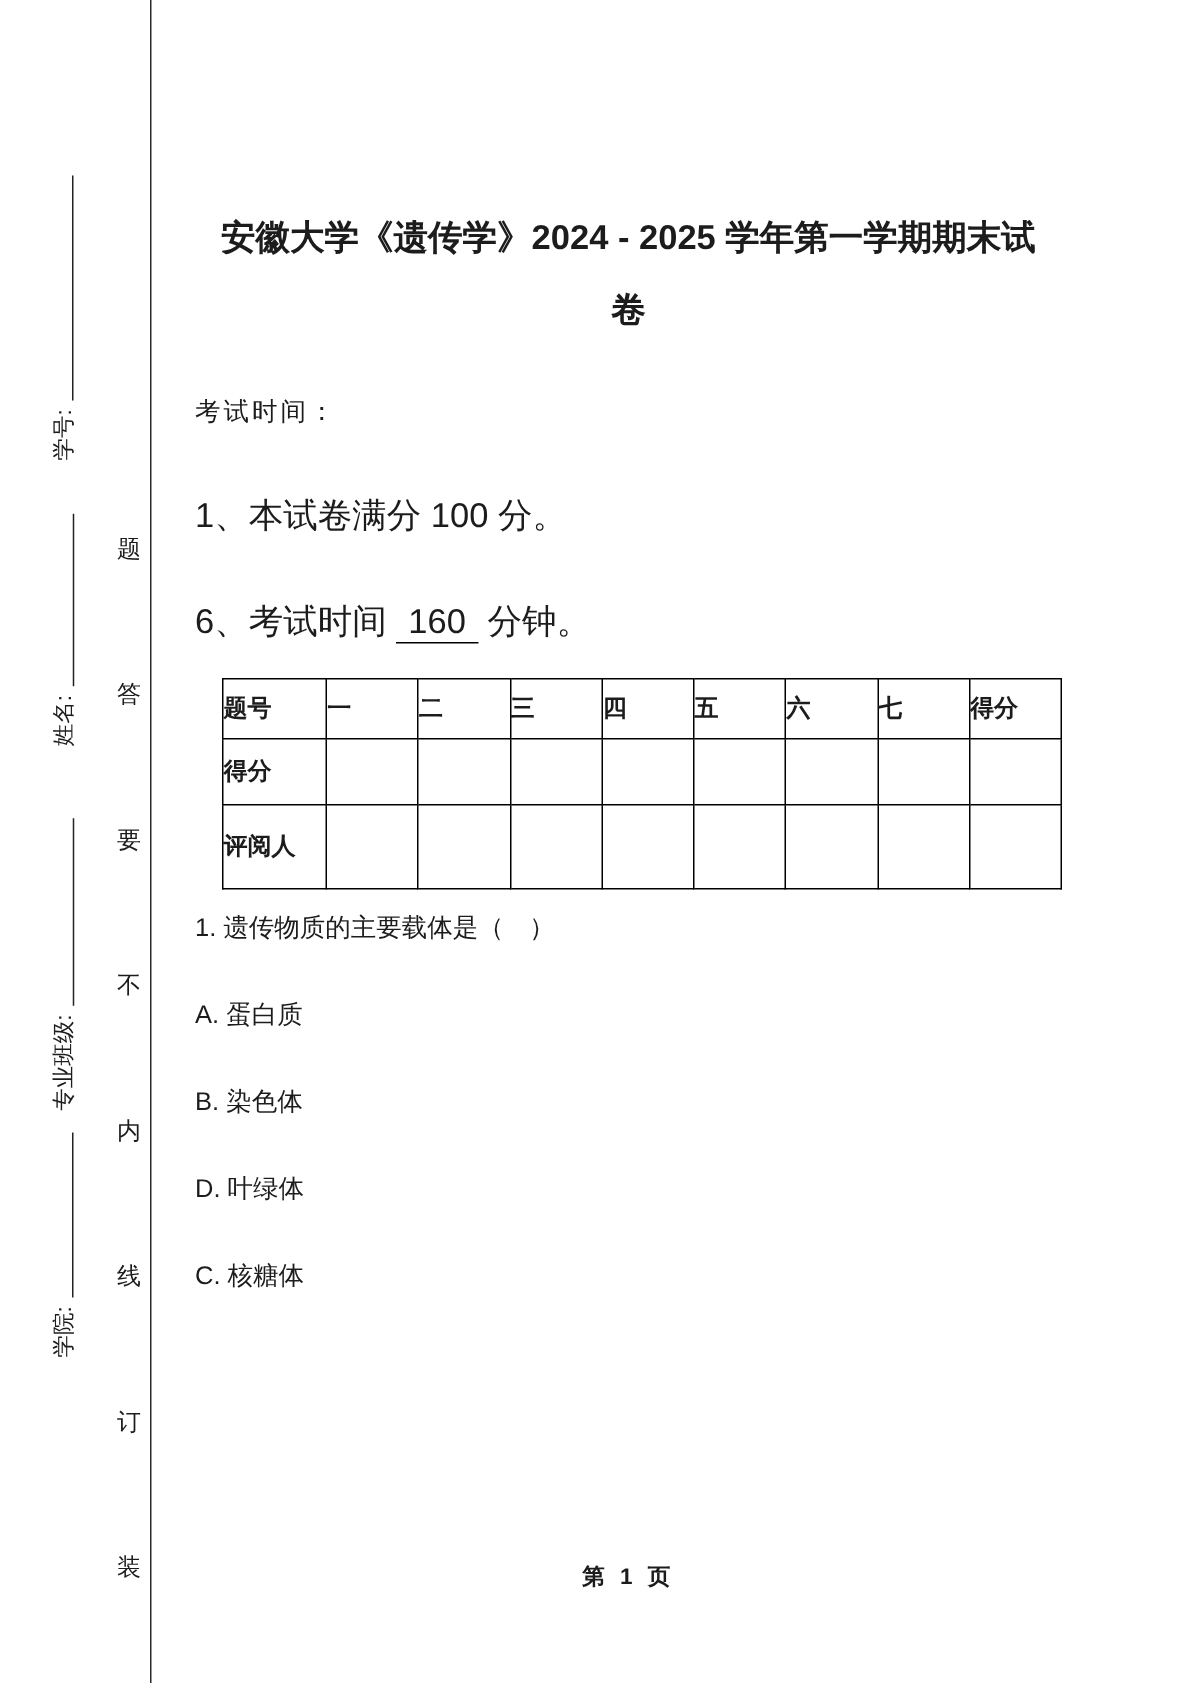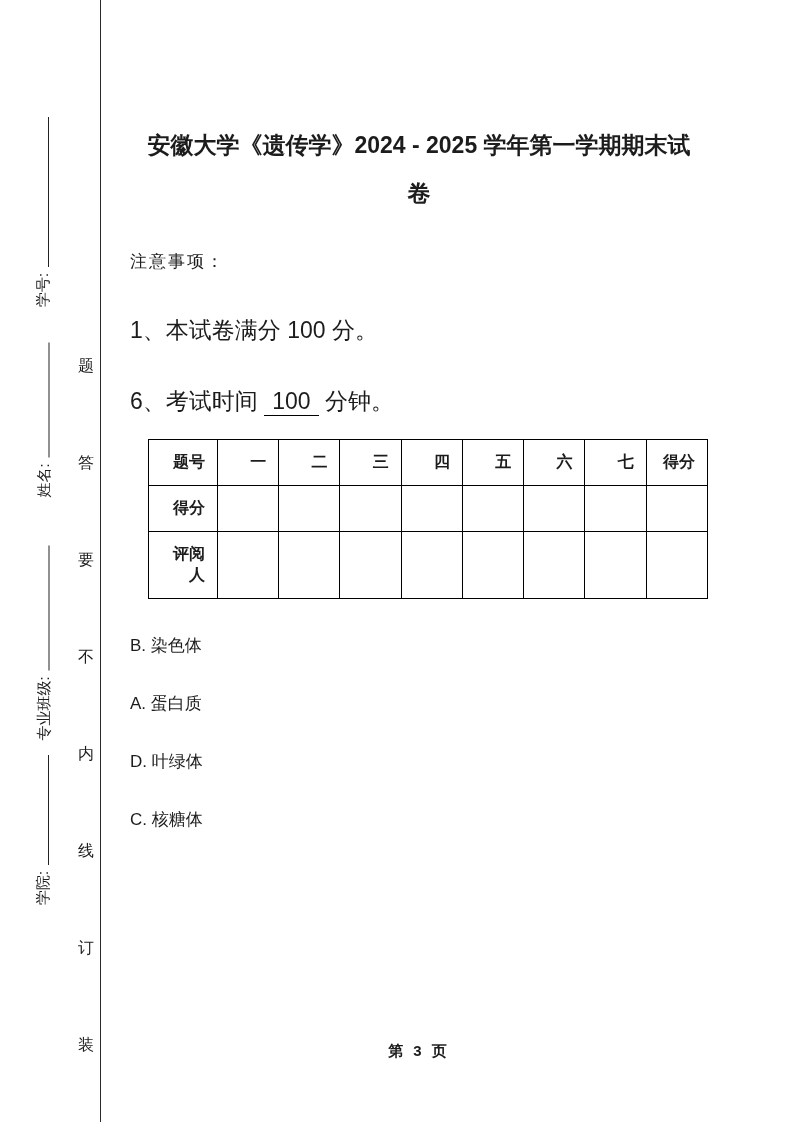--- a/index.html
+++ b/index.html
@@ -49,21 +49,21 @@
     display: flex;
     flex-direction: column;
     gap: 76px;
     font-size: 16px;
     text-align: center;
   }
 
   
   .content {
     position: absolute;
-    left: 130px; top: 4px;
+    left: 130px; top: 17px;
     width: 578px;
   }
   .title-line {
     text-align: center;
     font-size: 23px;
     font-weight: bold;
     line-height: 30px;
   }
   .title-line.first { margin-top: 126px; }
   .title-line.second { margin-top: 18px; }
@@ -99,24 +99,24 @@
 
   
   table.score-table {
     margin-top: 22px;
     margin-left: 18px;
     border-collapse: collapse;
     font-size: 16px;
   }
   .score-table th, .score-table td {
     border: 1.7px solid #000;
-    text-align: right;
+    text-align: left;
     vertical-align: middle;
     font-weight: bold;
-    padding: 12px;
+    padding: 0;
   }
   .score-table .col-label { width: 70px; }
   .score-table .col-cell  { width: 62px; }
   .score-table tr.r1 th { height: 40px; }
   .score-table tr.r2 th, .score-table tr.r2 td { height: 44px; }
   .score-table tr.r3 th, .score-table tr.r3 td { height: 56px; }
 
   
   .section-heading {
     margin-top: 26px;
@@ -171,27 +171,27 @@
     <span>订</span>
     <span>装</span>
   </div>
 
   <div class="content">
 
     <div class="title-line first">安徽大学《遗传学》2024 - 2025 学年第一学期期末试</div>
     <div class="title-line second">卷</div>
 
 
-    <div class="notes-heading">注意事项：</div>
+    <div class="notes-heading">考试时间：</div>
 
     <div class="note-item">1、本试卷满分 100 分。</div>
 
     <div class="note-item second">
       <span>6、考试时间</span>
-      <span class="underlined-value">100</span>
+      <span class="underlined-value">160</span>
       <span>分钟。</span>
     </div>
 
     <table class="score-table">
       <tbody>
           <tr class="r1">
         <th class="col-label">题号</th>
         <th class="col-cell">一</th>
         <th class="col-cell">二</th>
         <th class="col-cell">三</th>
@@ -220,24 +220,25 @@
         <td></td>
         <td></td>
         <td></td>
         <td></td>
         <td></td>
       </tr>
     </tbody>
       </table>
 
 
-
+    <div class="question">1. 遗传物质的主要载体是（　）</div>
+
+    <div class="option">A. 蛋白质</div>
     <div class="option">B. 染色体</div>
-    <div class="option">A. 蛋白质</div>
     <div class="option">D. 叶绿体</div>
     <div class="option">C. 核糖体</div>
 
 
   </div>
 
-  <div class="page-footer">第 3 页</div>
+  <div class="page-footer">第 1 页</div>
 
 </div>
 
 </body></html>

